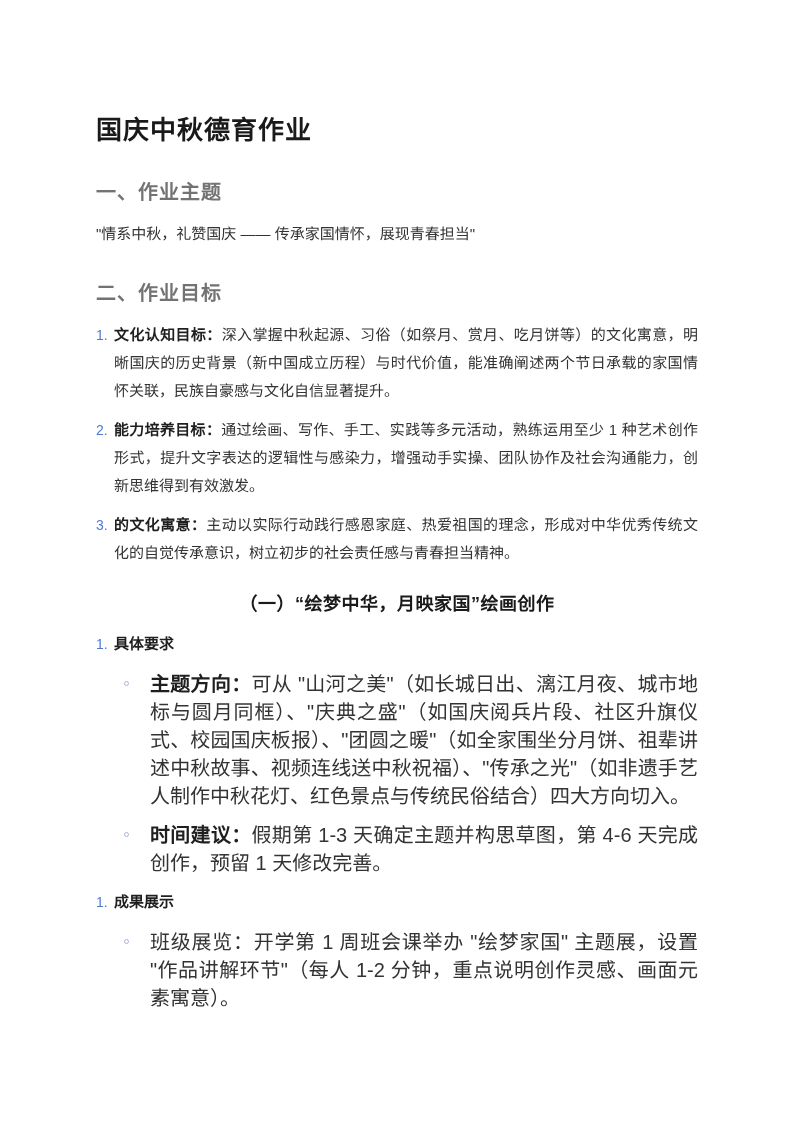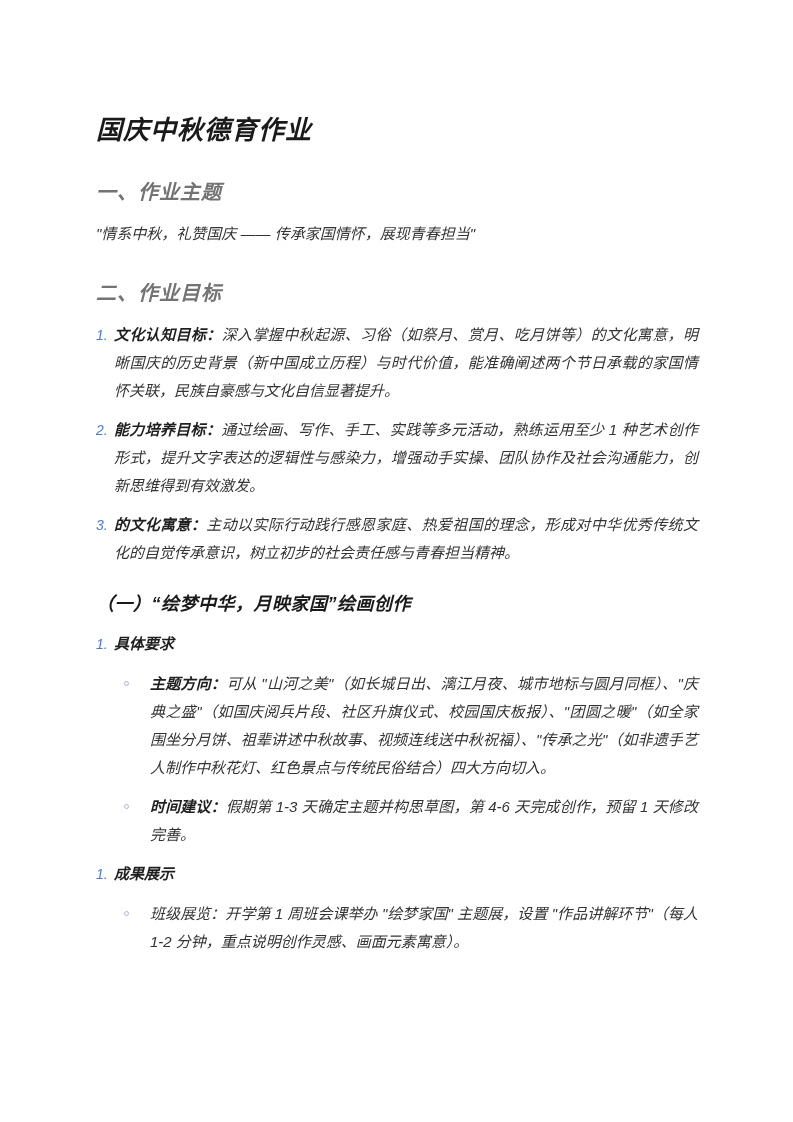--- a/index.html
+++ b/index.html
@@ -1,15 +1,15 @@
 <!DOCTYPE html>
 <html lang="zh-CN"><head>
 <meta charset="utf-8">
 <style>
-  * { margin: 0; padding: 0; box-sizing: border-box; font-style: italic; }
+  * { margin: 0; padding: 0; box-sizing: border-box; }
   html, body { background: #e8e8e8; }
   body { font-family: "Liberation Sans", "DejaVu Sans", sans-serif; }
 
   .page {
     position: relative;
     width: 793px;
     height: 1122px;
     margin: 0 auto;
     background: #ffffff;
     overflow: hidden;
@@ -41,20 +41,21 @@
     letter-spacing: 1px;
   }
 
   h3.sub-heading {
     font-size: 18px;
     line-height: 1.3;
     font-weight: 700;
     color: #1a1a1a;
     margin: 26px 0 14px 0;
     letter-spacing: 0.5px;
+    text-align: center;
   }
 
   p.quote {
     font-size: 15px;
     line-height: 28px;
     text-align: justify;
   }
 
   ol.num-list {
     list-style: none;
@@ -80,21 +81,21 @@
   .li-label { font-weight: 700; color: #1f1f1f; }
 
   ul.bullet-list {
     list-style: none;
     margin: 12px 0 0 0;
     padding: 0;
   }
   ul.bullet-list > li {
     position: relative;
     padding-left: 36px;
-    font-size: 15px;
+    font-size: 20px;
     line-height: 28px;
     text-align: justify;
     margin-bottom: 11px;
   }
   ul.bullet-list > li:last-child { margin-bottom: 0; }
   .li-dot {
     position: absolute;
     left: 10px;
     top: 11px;
     width: 5px;

